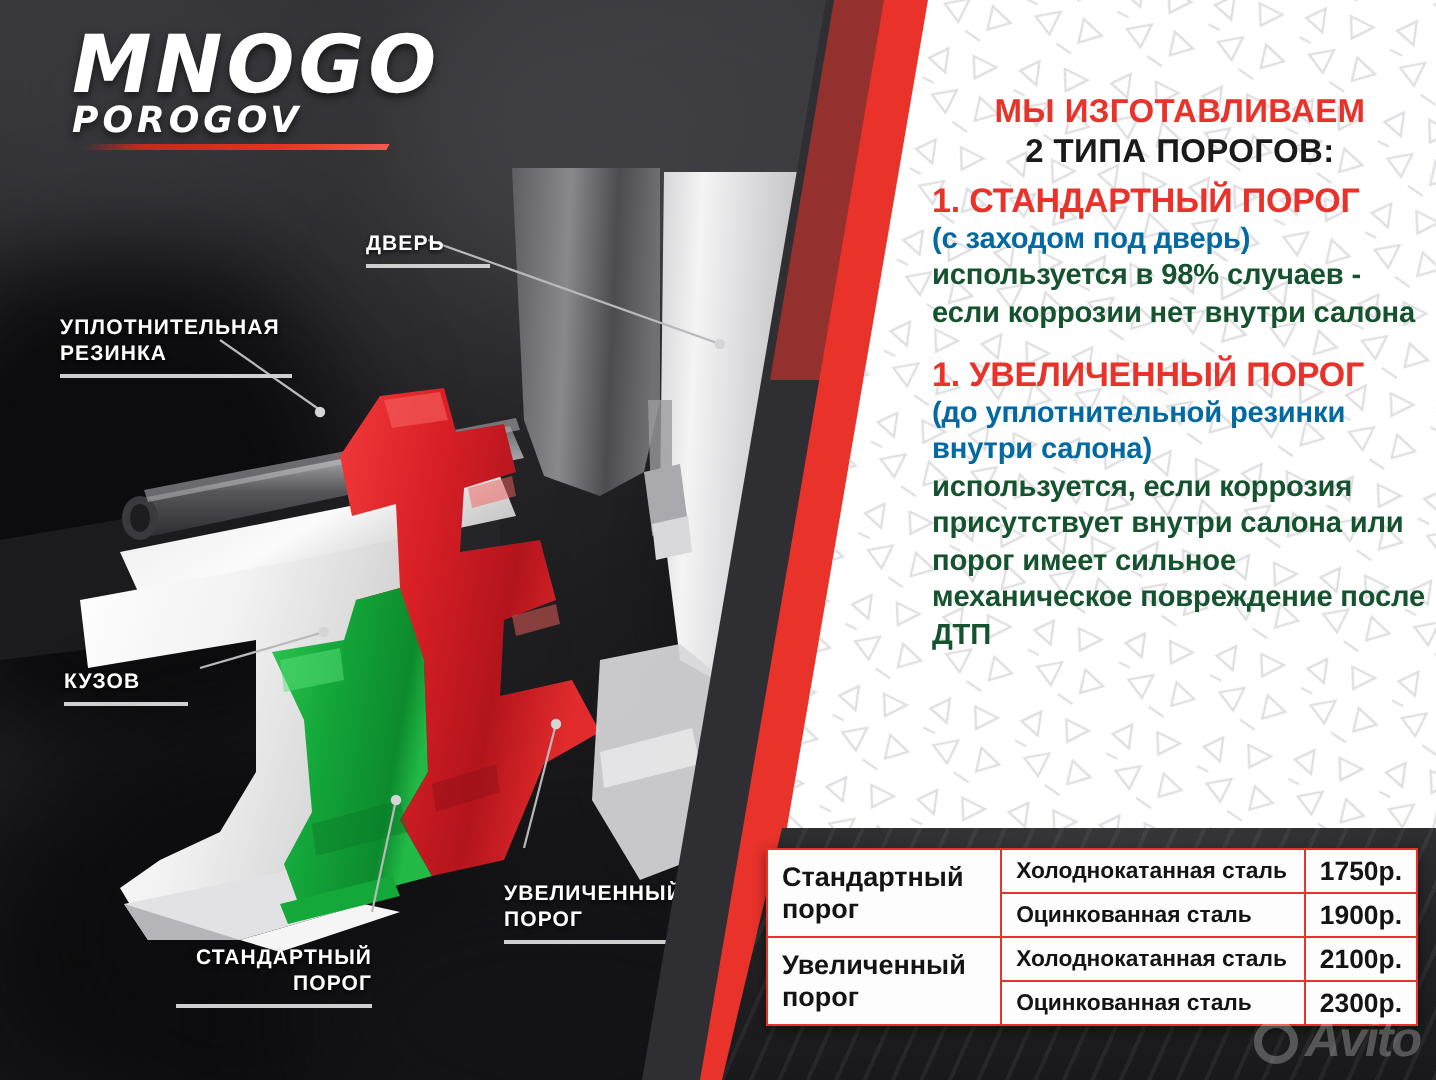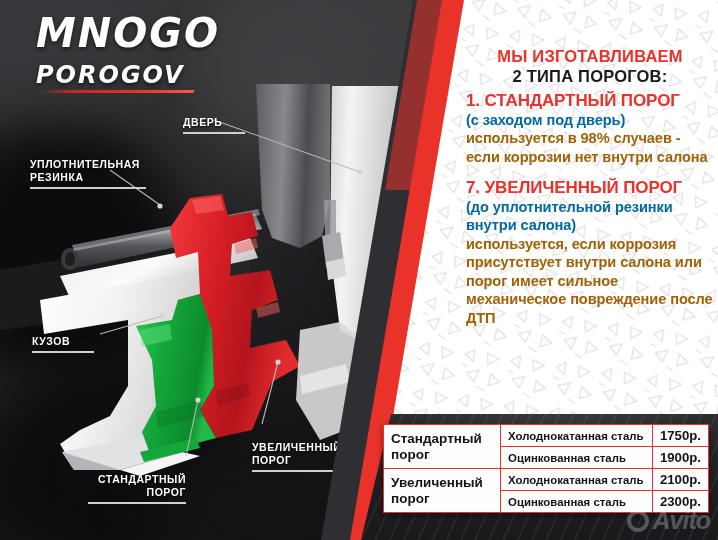--- a/index.html
+++ b/index.html
@@ -67,21 +67,21 @@
 
   
   .logo { position:absolute; left:36px; top:14px; width: 180px; }
   .logo-line {
     color:#fff; font-weight:700; font-style:italic;
     letter-spacing: 2px; line-height: .95;
     text-shadow: 0 2px 4px rgba(0,0,0,.6);
     font-family: "DejaVu Sans", sans-serif;
   }
   .logo-1 { font-size: 40px; text-align: center; }
-  .logo-2 { font-size: 24px; margin-top: 12px; }
+  .logo-2 { font-size: 18px; margin-top: 0; }
   .logo-rule {
     margin-top: 3px; height: 3px; width: 152px; margin-left: 6px;
     background: linear-gradient(90deg, rgba(200,40,34,0) 0%, #c22822 18%, #e8322a 65%, #f45a52 100%);
     transform: skewX(-28deg);
   }
 
   
   .divider-dark {
     position:absolute; top:0; left:0; width:718px; height:540px;
     background:#2f2f33;
@@ -121,21 +121,21 @@
 
   .sections { position:absolute; left:466px; top:92px; width:250px; }
   .sec { margin-bottom: 13px; }
   .sec-title {
     color:#e8322a; font-weight:800; font-size:17px; line-height:18.5px; letter-spacing:-.1px;
   }
   .sec-sub {
     color:#0369a1; font-weight:700; font-size:14.6px; line-height:18.5px; letter-spacing:-.1px;
   }
   .sec-body {
-    color:#a16207; font-weight:700; font-size:14.6px; line-height:18.5px; letter-spacing:-.1px;
+    color:#14532d; font-weight:700; font-size:14.6px; line-height:18.5px; letter-spacing:-.1px;
   }
 
   
   .bottom-band {
     position:absolute; left:0; top:414px; width:718px; height:126px;
     clip-path: polygon(391px 0, 718px 0, 718px 126px, 361px 126px);
     background:
       repeating-linear-gradient(-66deg, rgba(255,255,255,.055) 0 2px, rgba(255,255,255,0) 2px 13px),
       linear-gradient(180deg, #2e2e31 0%, #232326 40%, #19191b 100%);
   }
@@ -359,21 +359,21 @@
       <div class="hl-2">2 ТИПА ПОРОГОВ:</div>
     </div>
 
     <div class="sections">
       <div class="sec">
         <div class="sec-title">1. СТАНДАРТНЫЙ ПОРОГ</div>
         <div class="sec-sub">(с заходом под дверь)</div>
         <div class="sec-body">используется в 98% случаев - если коррозии нет внутри салона</div>
       </div>
       <div class="sec">
-        <div class="sec-title">7. УВЕЛИЧЕННЫЙ ПОРОГ</div>
+        <div class="sec-title">1. УВЕЛИЧЕННЫЙ ПОРОГ</div>
         <div class="sec-sub">(до уплотнительной резинки внутри салона)</div>
         <div class="sec-body">используется, если коррозия присутствует внутри салона или порог имеет сильное механическое повреждение после ДТП</div>
       </div>
     </div>
   </div>
 
   <div class="bottom-band"></div>
   <div class="bottom-band-hl"></div>
 
   <table class="price-table">

